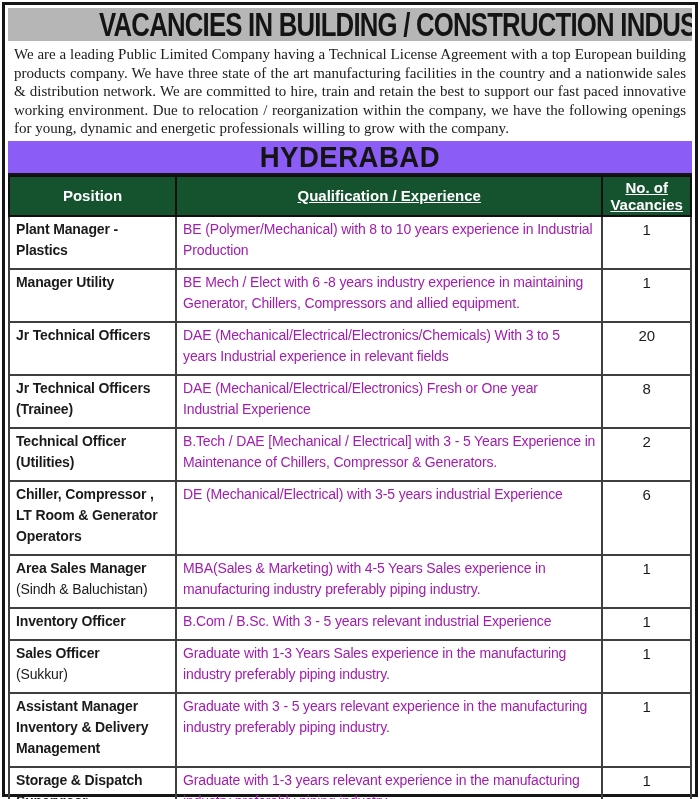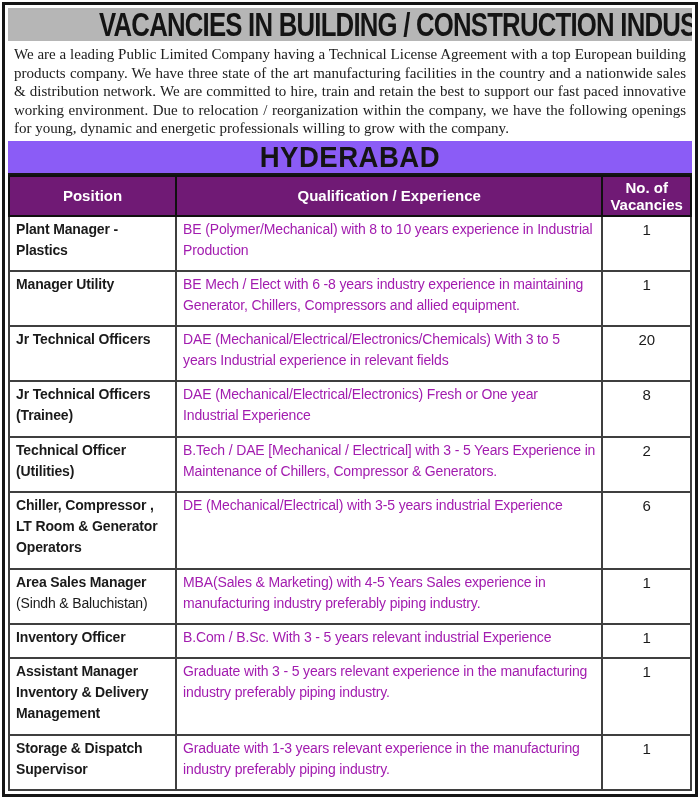--- a/index.html
+++ b/index.html
@@ -79,31 +79,31 @@
     width: 100%;
     border-collapse: collapse;
     table-layout: fixed;
     flex: 1 1 auto;
     font-size: 14px;
   }
   table.vac-table col.c-pos  { width: 24.5%; }
   table.vac-table col.c-qual { width: 62.5%; }
   table.vac-table col.c-vac  { width: 13%; }
   thead th {
-    background: #701a75;
+    background: #14532d;
     color: #ffffff;
     font-weight: 700;
     font-size: 15px;
     line-height: 17px;
     padding: 2px 4px;
     text-align: center;
     vertical-align: middle;
     border: 2px solid #101010;
   }
-  thead th + th { border-left: 2px solid #d946ef; }
+  thead th + th { border-left: 2px solid #d946ef; text-decoration: underline; }
   tbody td {
     border: 2px solid #3f3f3f;
     vertical-align: top;
     padding: 2px 6px 7px 6px;
     line-height: 21px;
     letter-spacing: -0.15px;
   }
   tbody tr { page-break-inside: avoid; }
   .pos-cell { font-weight: 700; color: #1a1a1a; }
   .pos-sub { display: block; font-weight: 400; }
@@ -207,20 +207,28 @@
 
           <tr>
             <td class="pos-cell">
               <span>Inventory Officer</span>
               
             </td>
             <td class="qual-cell">B.Com / B.Sc. With 3 - 5 years relevant industrial Experience</td>
             <td class="vac-cell">1</td>
           </tr>
 
+          <tr>
+            <td class="pos-cell">
+              <span>Sales Officer</span>
+              <span class="pos-sub">(Sukkur)</span>
+            </td>
+            <td class="qual-cell">Graduate with 1-3 Years Sales experience in the manufacturing industry preferably piping industry.</td>
+            <td class="vac-cell">1</td>
+          </tr>
 
           <tr>
             <td class="pos-cell">
               <span>Assistant Manager Inventory &amp; Delivery Management</span>
               
             </td>
             <td class="qual-cell">Graduate with 3 - 5 years relevant experience in the manufacturing industry preferably piping industry.</td>
             <td class="vac-cell">1</td>
           </tr>
 

